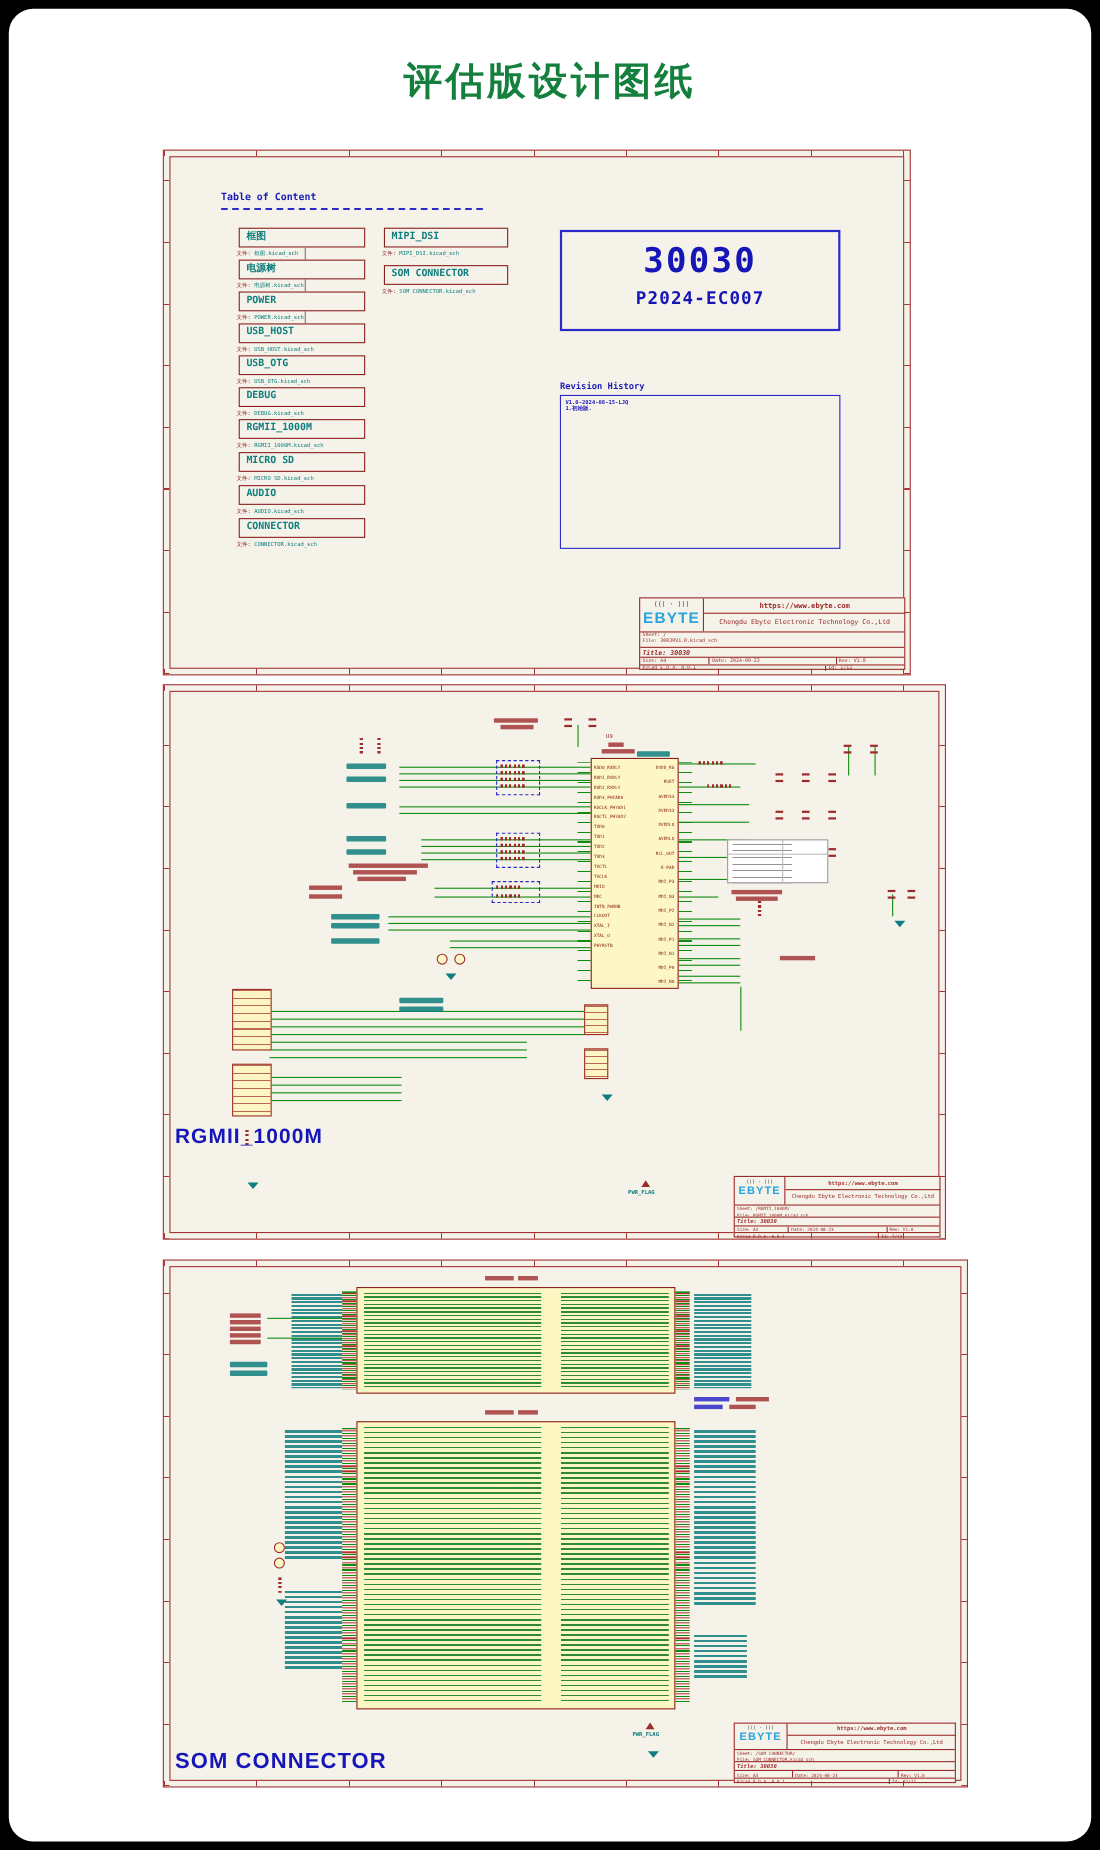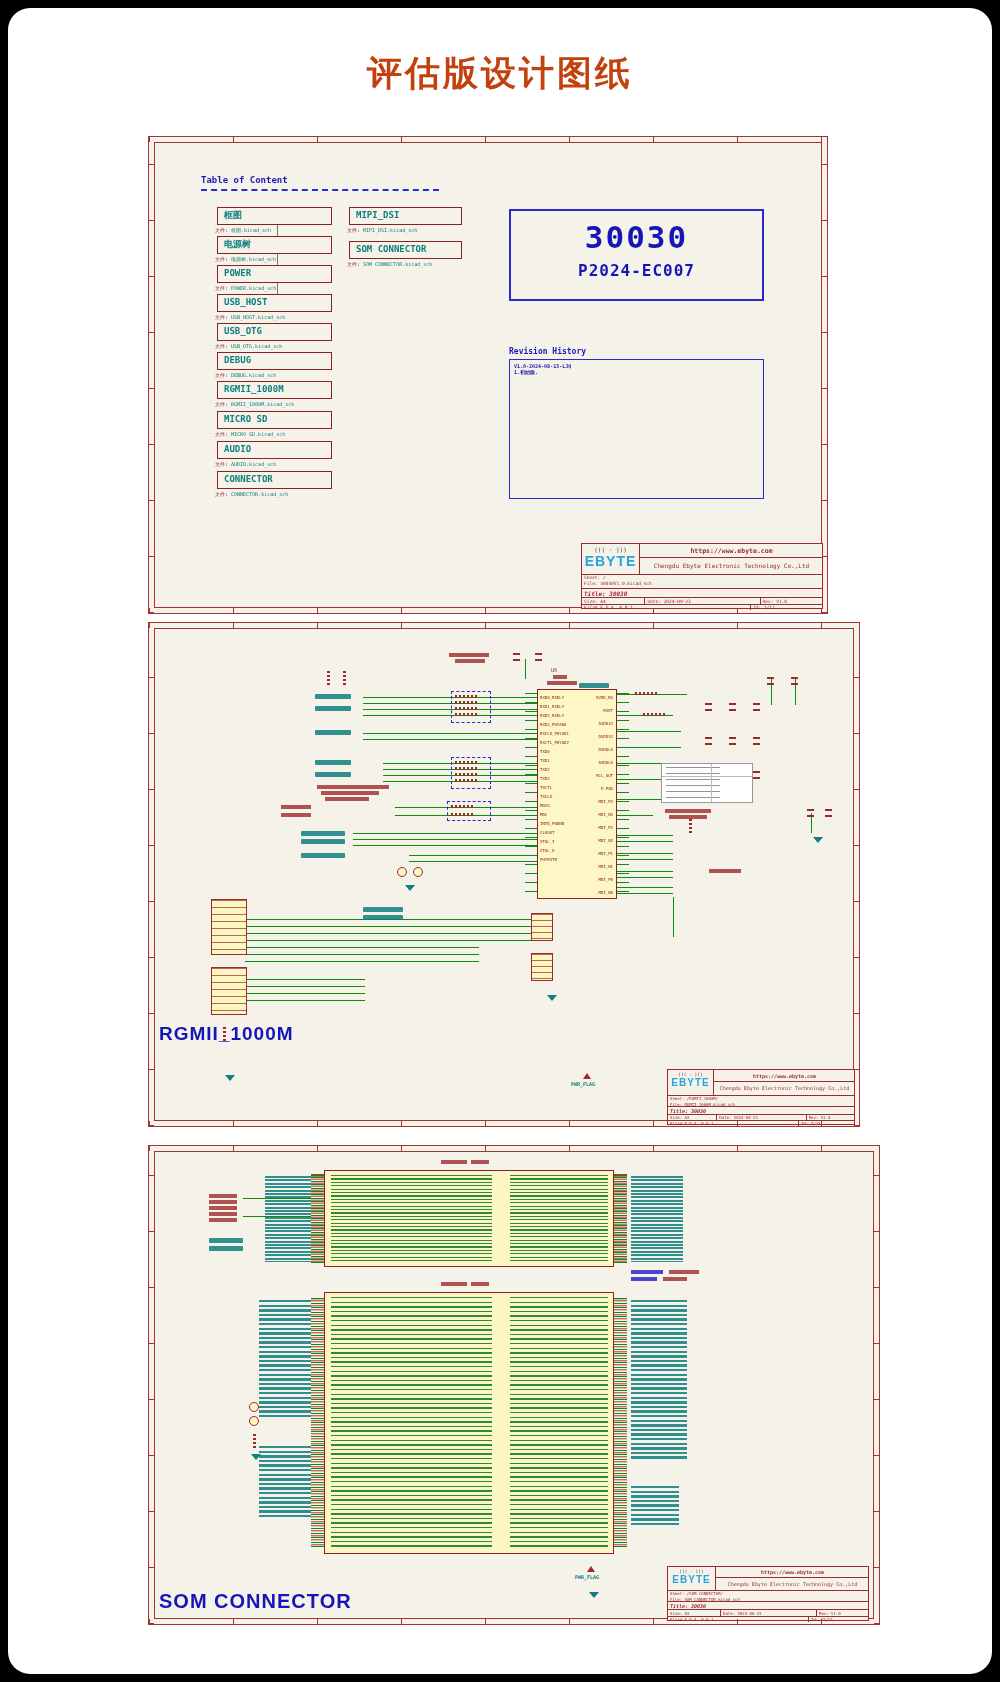--- a/index.html
+++ b/index.html
@@ -2,21 +2,21 @@
 <html><head>
 <meta charset="utf-8">
 <style>
   * { margin:0; padding:0; box-sizing:border-box; }
   html,body { width:1000px; height:1682px; background:#000; overflow:hidden;
               font-family:"DejaVu Sans Mono", monospace; }
   .card { position:absolute; left:8px; top:8px; width:984px; height:1666px;
           background:#ffffff; border-radius:22px; overflow:hidden; }
   .page-title { position:absolute; top:42px; left:0; width:984px; text-align:center;
                 font-family:"Liberation Sans", sans-serif; font-weight:bold;
-                font-size:35px; color:#c2410c; letter-spacing:3px; }
+                font-size:35px; color:#15803d; letter-spacing:3px; }
   
   .sheet { position:absolute; background:#F5F2E9; border:1px solid #A23434; }
   .sheet::before { content:""; position:absolute; inset:5px; border:1px solid #A23434; pointer-events:none; }
   .sheet::after { content:""; position:absolute; inset:0; pointer-events:none;
     background-image:
       repeating-linear-gradient(90deg,#A23434 0 1px,transparent 1px 84px),
       repeating-linear-gradient(90deg,#A23434 0 1px,transparent 1px 84px),
       repeating-linear-gradient(0deg,#A23434 0 1px,transparent 1px 56px),
       repeating-linear-gradient(0deg,#A23434 0 1px,transparent 1px 56px);
     background-size:100% 5px,100% 5px,5px 100%,5px 100%;

